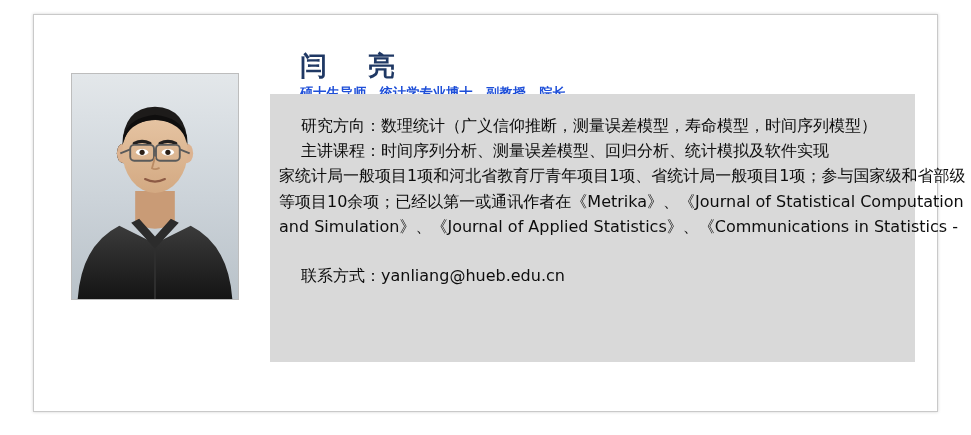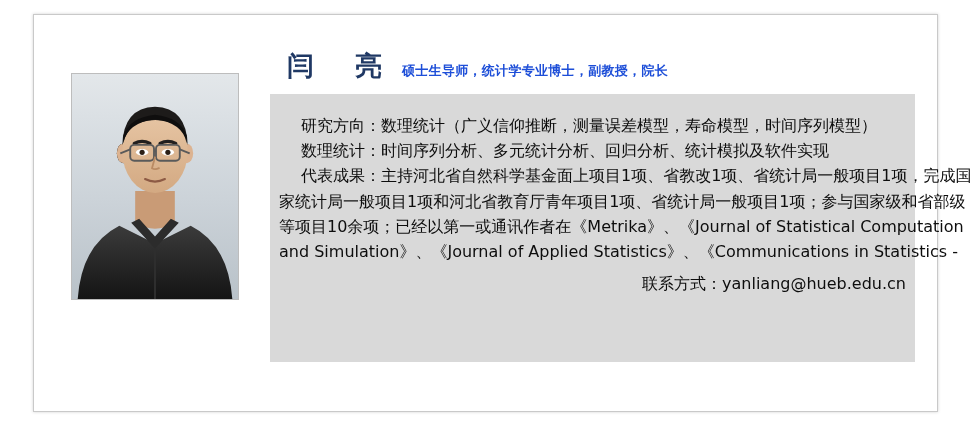--- a/index.html
+++ b/index.html
@@ -47,20 +47,21 @@
 
   
   #heading-row {
     position: absolute;
     left: 253px;
     top: 33px;
     height: 40px;
     display: flex;
     align-items: baseline;
     white-space: nowrap;
+    flex-direction: column;
   }
   #person-name {
     font-family: "DejaVu Sans", "Liberation Sans", sans-serif;
     font-size: 27px;
     font-weight: bold;
     color: #1f3864;
     letter-spacing: 7px;
   }
   #person-titles {
     font-family: "DejaVu Sans", "Liberation Sans", sans-serif;
@@ -87,22 +88,21 @@
     font-size: 16px;
     line-height: 25.2px;
     color: #0d0d0d;
     white-space: nowrap;
   }
   .indent {
     padding-left: 22px;
   }
   #contact-line {
     padding-left: 22px;
-    margin-top: 7px;
-    text-align: right;
+    margin-top: 24px;
   }
 </style>
 </head>
 <body>
 
 <div id="profile-card">
 
   <div id="portrait-frame">
     <svg viewBox="0 0 168 227" preserveAspectRatio="xMidYMid slice">
       <defs>
@@ -162,21 +162,20 @@
     </svg>
   </div>
 
   <div id="heading-row">
     <span id="person-name">闫　亮</span>
     <span id="person-titles">硕士生导师，统计学专业博士，副教授，院长</span>
   </div>
 
   <div id="info-panel">
     <div class="info-line indent">研究方向：数理统计（广义信仰推断，测量误差模型，寿命模型，时间序列模型）</div>
-    <div class="info-line indent">数理统计：时间序列分析、多元统计分析、回归分析、统计模拟及软件实现</div>
-    <div class="info-line indent">代表成果：主持河北省自然科学基金面上项目1项、省教改1项、省统计局一般项目1项，完成国</div>
+    <div class="info-line indent">主讲课程：时间序列分析、测量误差模型、回归分析、统计模拟及软件实现</div>
     <div class="info-line">家统计局一般项目1项和河北省教育厅青年项目1项、省统计局一般项目1项；参与国家级和省部级</div>
     <div class="info-line">等项目10余项；已经以第一或通讯作者在《Metrika》、《Journal of Statistical Computation</div>
     <div class="info-line">and Simulation》、《Journal of Applied Statistics》、《Communications in Statistics -</div>
     <div class="info-line" id="contact-line">联系方式：yanliang@hueb.edu.cn</div>
   </div>
 
 </div>
 
 </body></html>

